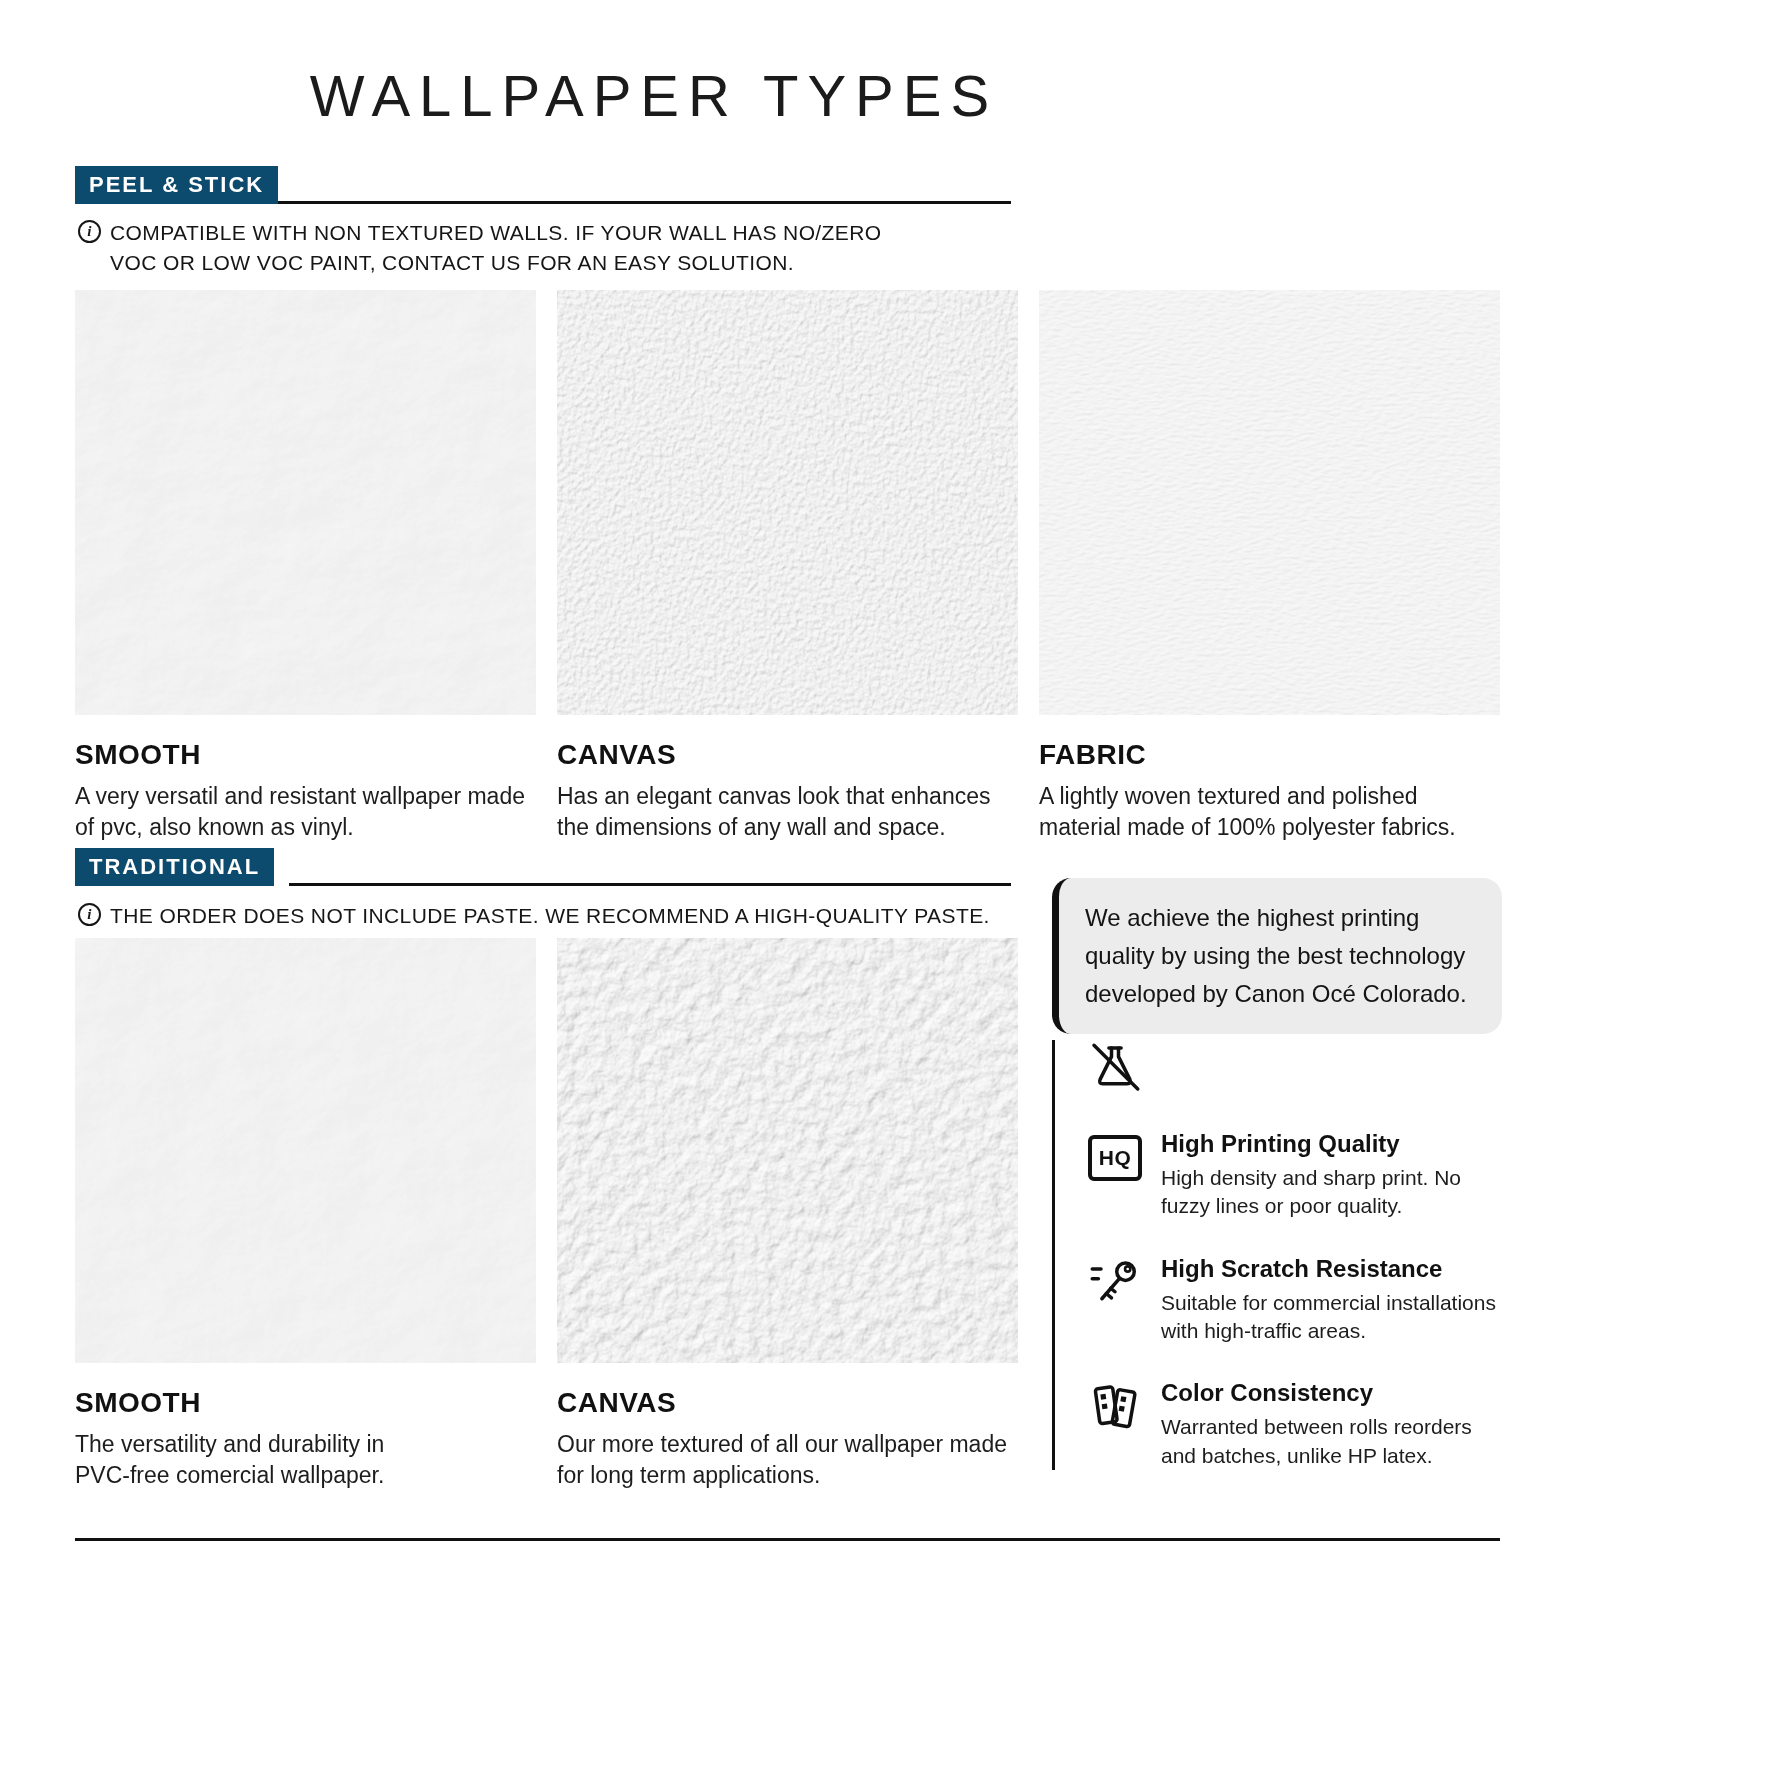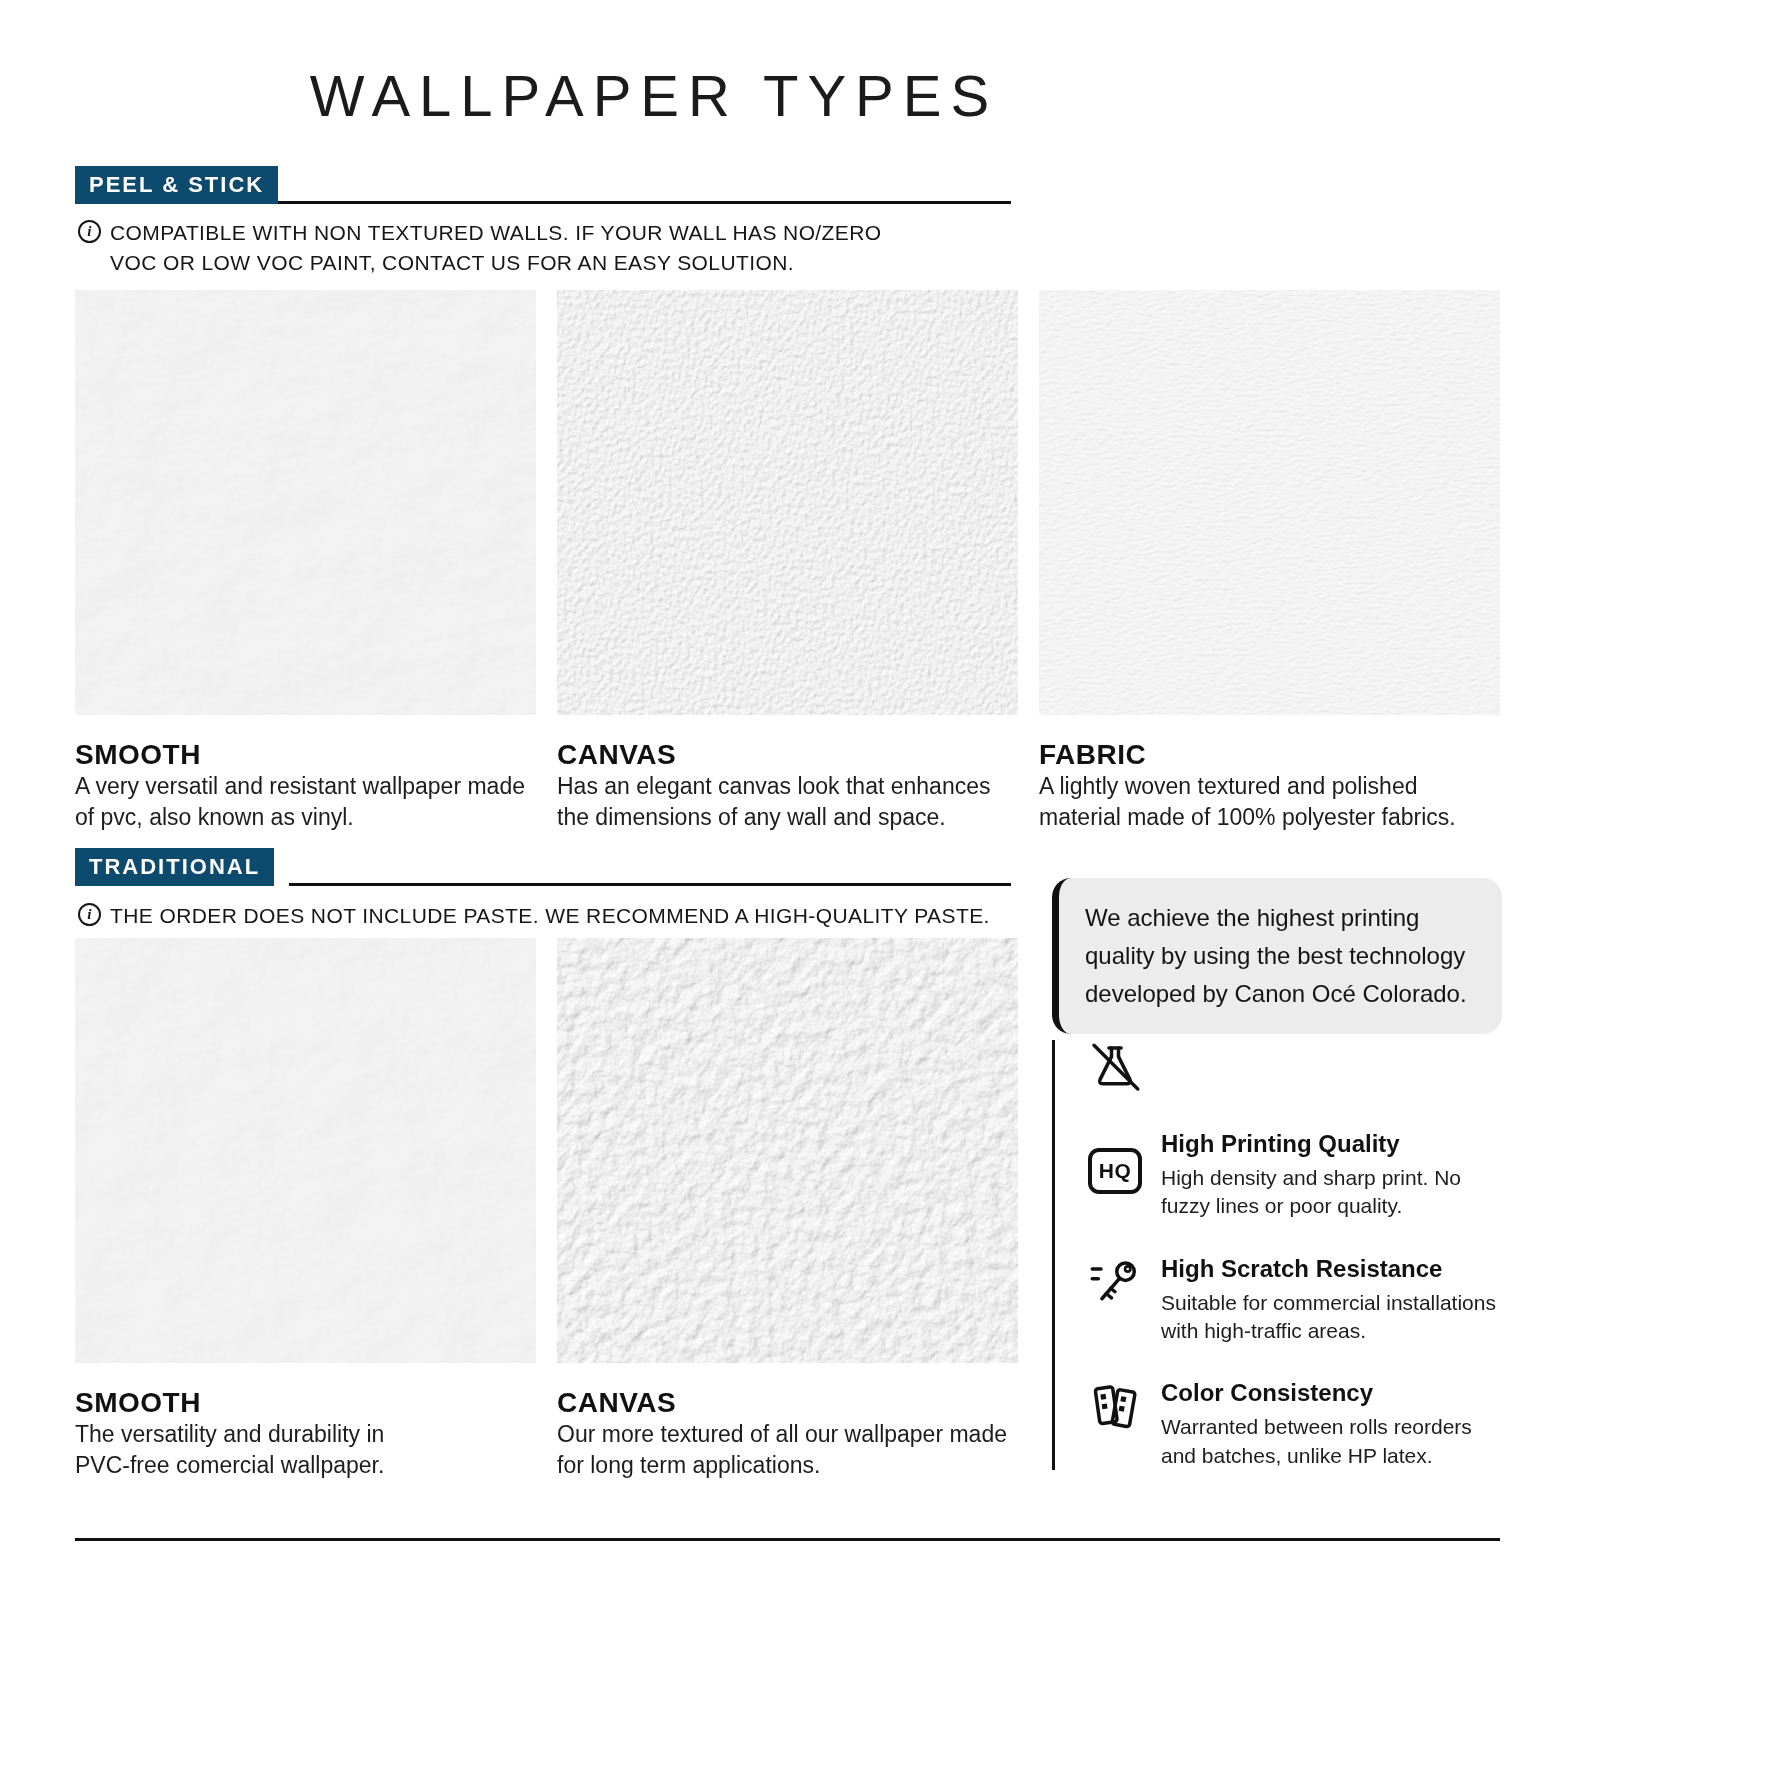--- a/index.html
+++ b/index.html
@@ -39,42 +39,42 @@
   }
   .row { position:absolute; left:75px; display:flex; gap:21px; }
   .item { width:461px; }
   .swatch { width:100%; height:425px; background:#f3f3f3; overflow:hidden; }
   .swatch svg { display:block; width:100%; height:100%; }
   .item-name {
     margin-top:24px; font-size:28px; font-weight:bold;
     letter-spacing:0.5px; color:#111111;
   }
   .item-desc {
-    font-size:23px; line-height:1.35;
+    margin-top:10px; font-size:23px; line-height:1.35;
     color:#1d1d1d; max-width:452px;
   }
   .quality-box {
     position:absolute; left:1052px; top:878px; width:450px;
     background:#ececec; border-left:7px solid #111111;
     padding:21px 26px; font-size:24px; line-height:1.58; color:#141414;border-radius:19px;
   }
   .features {
     position:absolute; left:1052px; top:1040px; width:452px;
     border-left:3px solid #111111; padding-left:32px;
     display:flex; flex-direction:column; gap:34px;
   }
   .feature { display:flex; gap:18px; align-items:flex-start; }
   .feature-icon {
     flex:0 0 56px; width:56px; height:56px;
     display:flex; align-items:center; justify-content:center;
   }
   .feature-icon svg { width:56px; height:56px; }
   .hq-box {
-    flex:0 0 54px; width:54px; height:46px; margin:18px 1px;
-    border:4px solid #111111; border-radius:11px;
+    flex:0 0 54px; width:54px; height:46px; margin:5px 1px;
+    border:4px solid #111111; border-radius:6px;
     font-weight:bold; font-size:21px; letter-spacing:0.5px; color:#111111;
   }
   .feature-title { font-size:24px; font-weight:bold; color:#111111; margin-bottom:6px; }
   .feature-desc { font-size:21px; line-height:1.35; color:#1d1d1d; max-width:348px; }
   .bottom-line {
     position:absolute; top:1538px; left:75px; width:1425px;
     border-top:3px solid #111111;
   }
 </style>
 </head>

